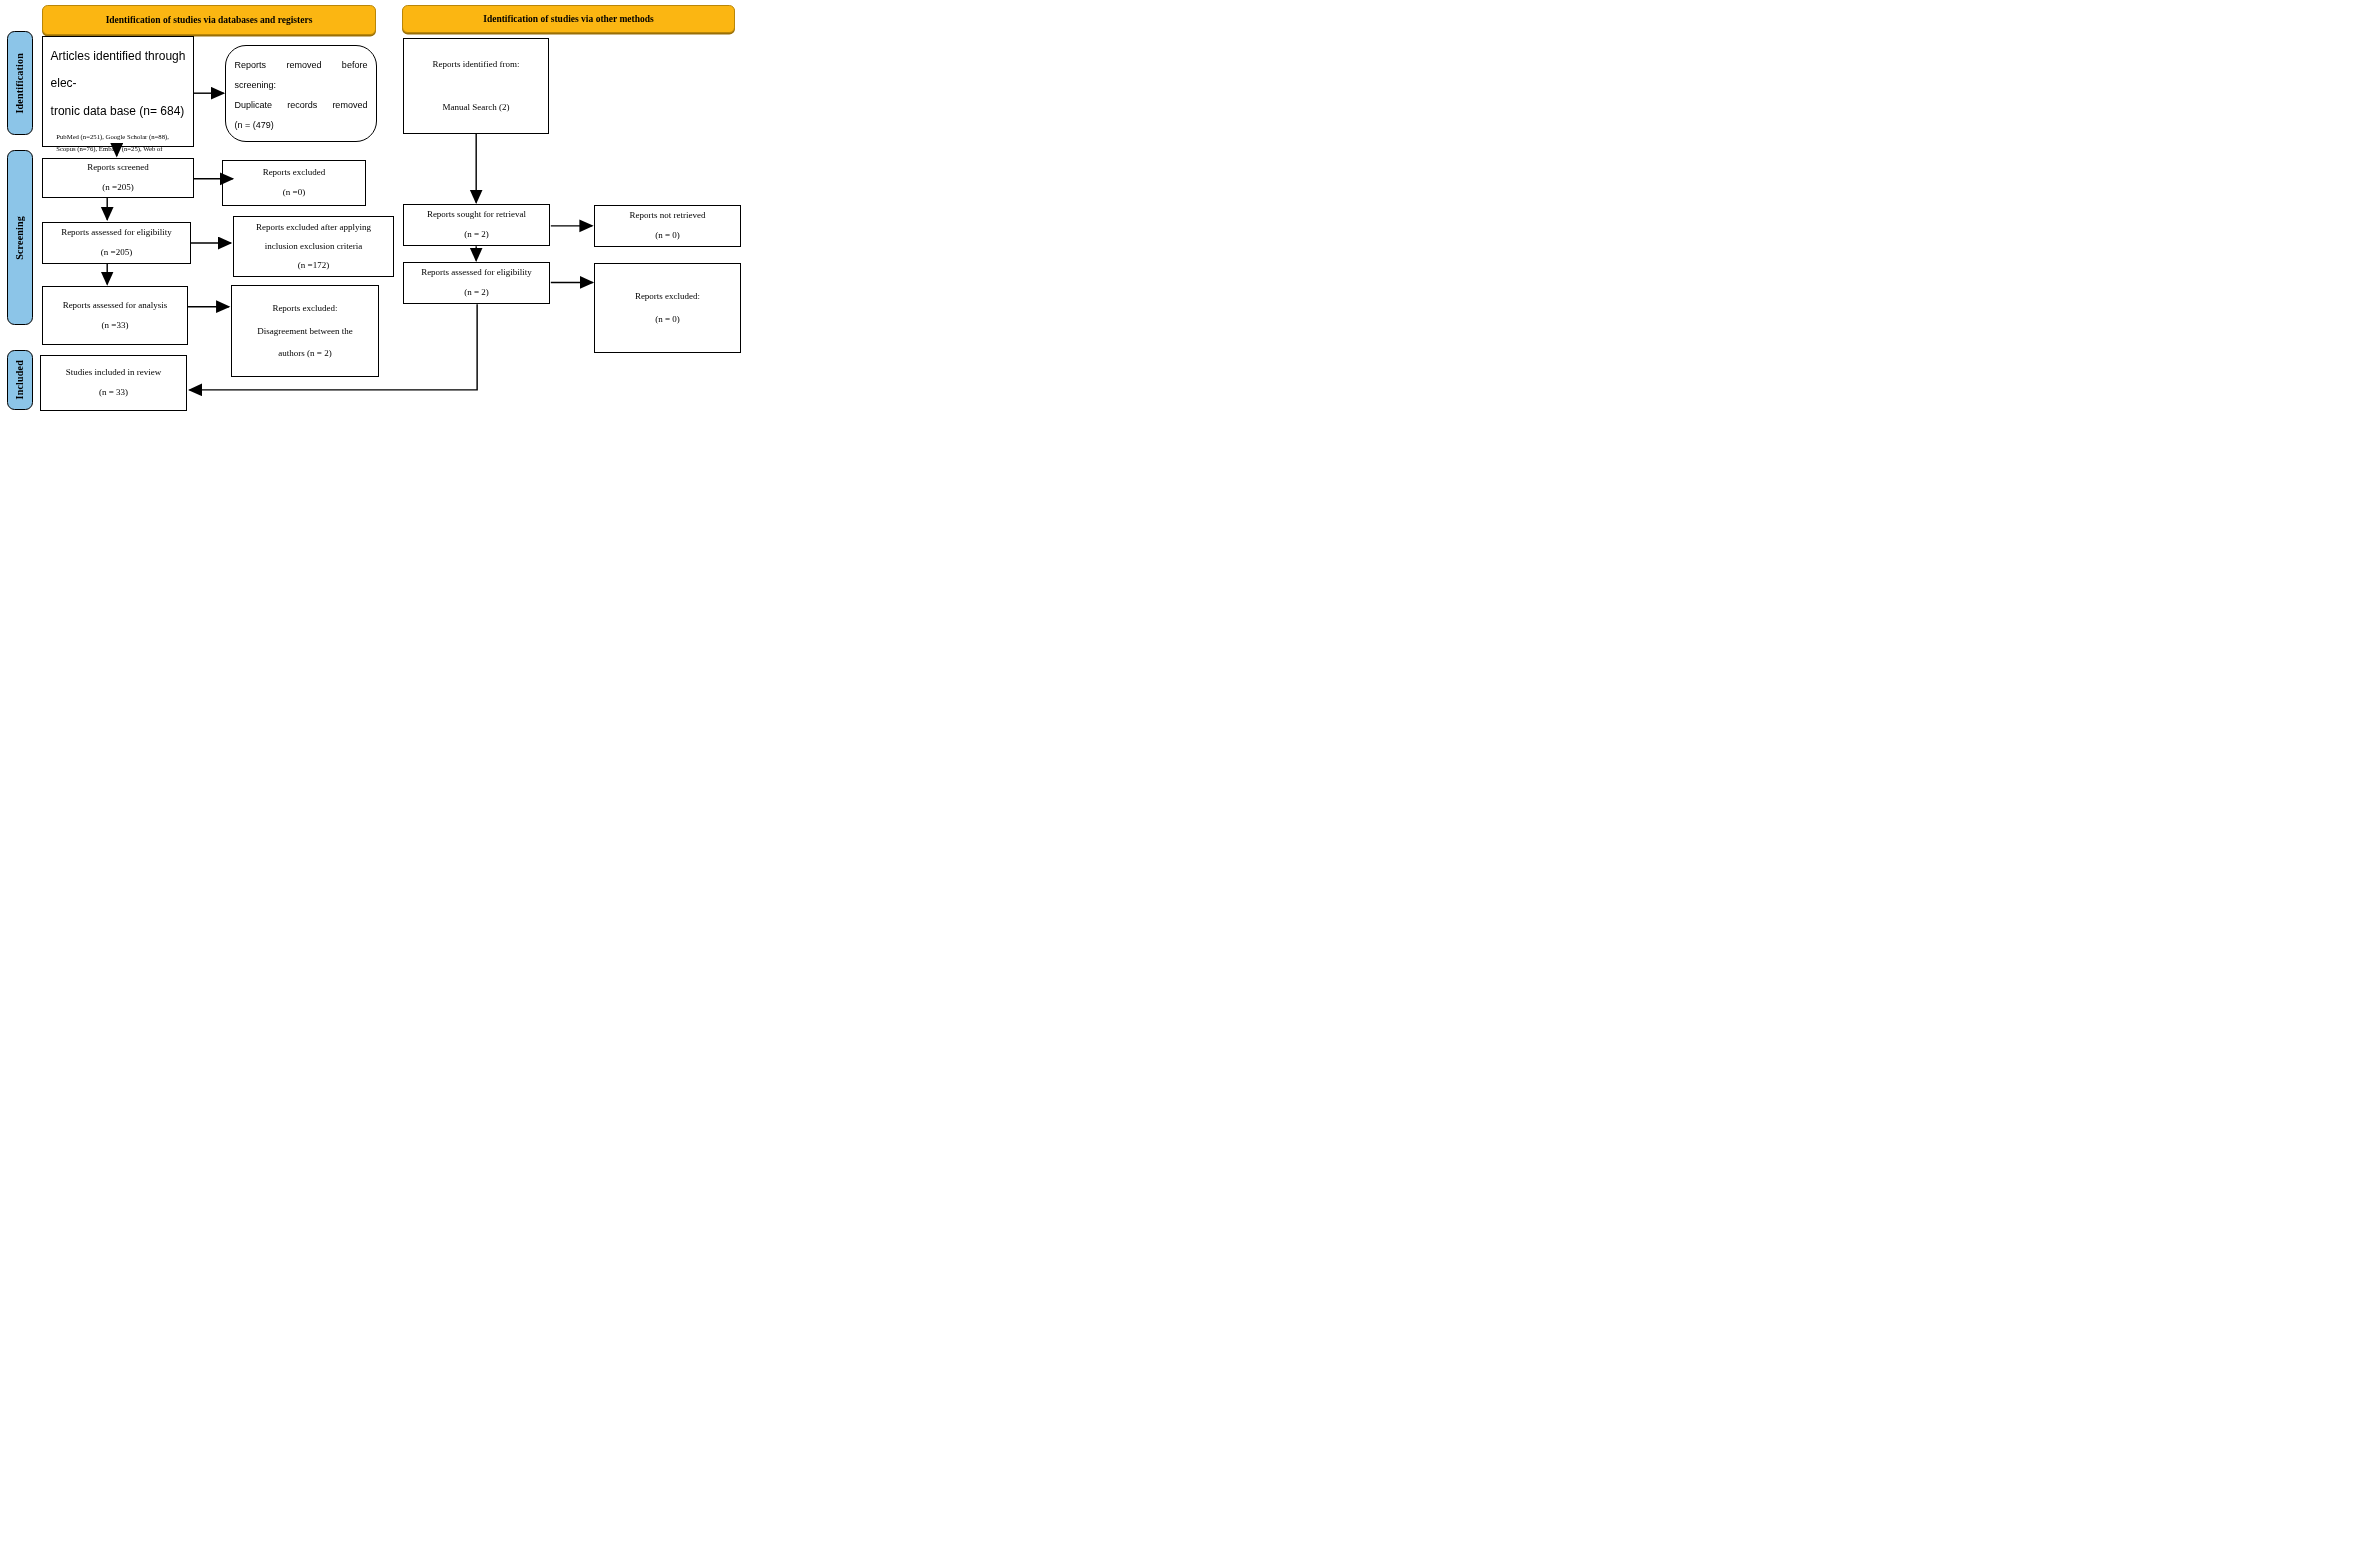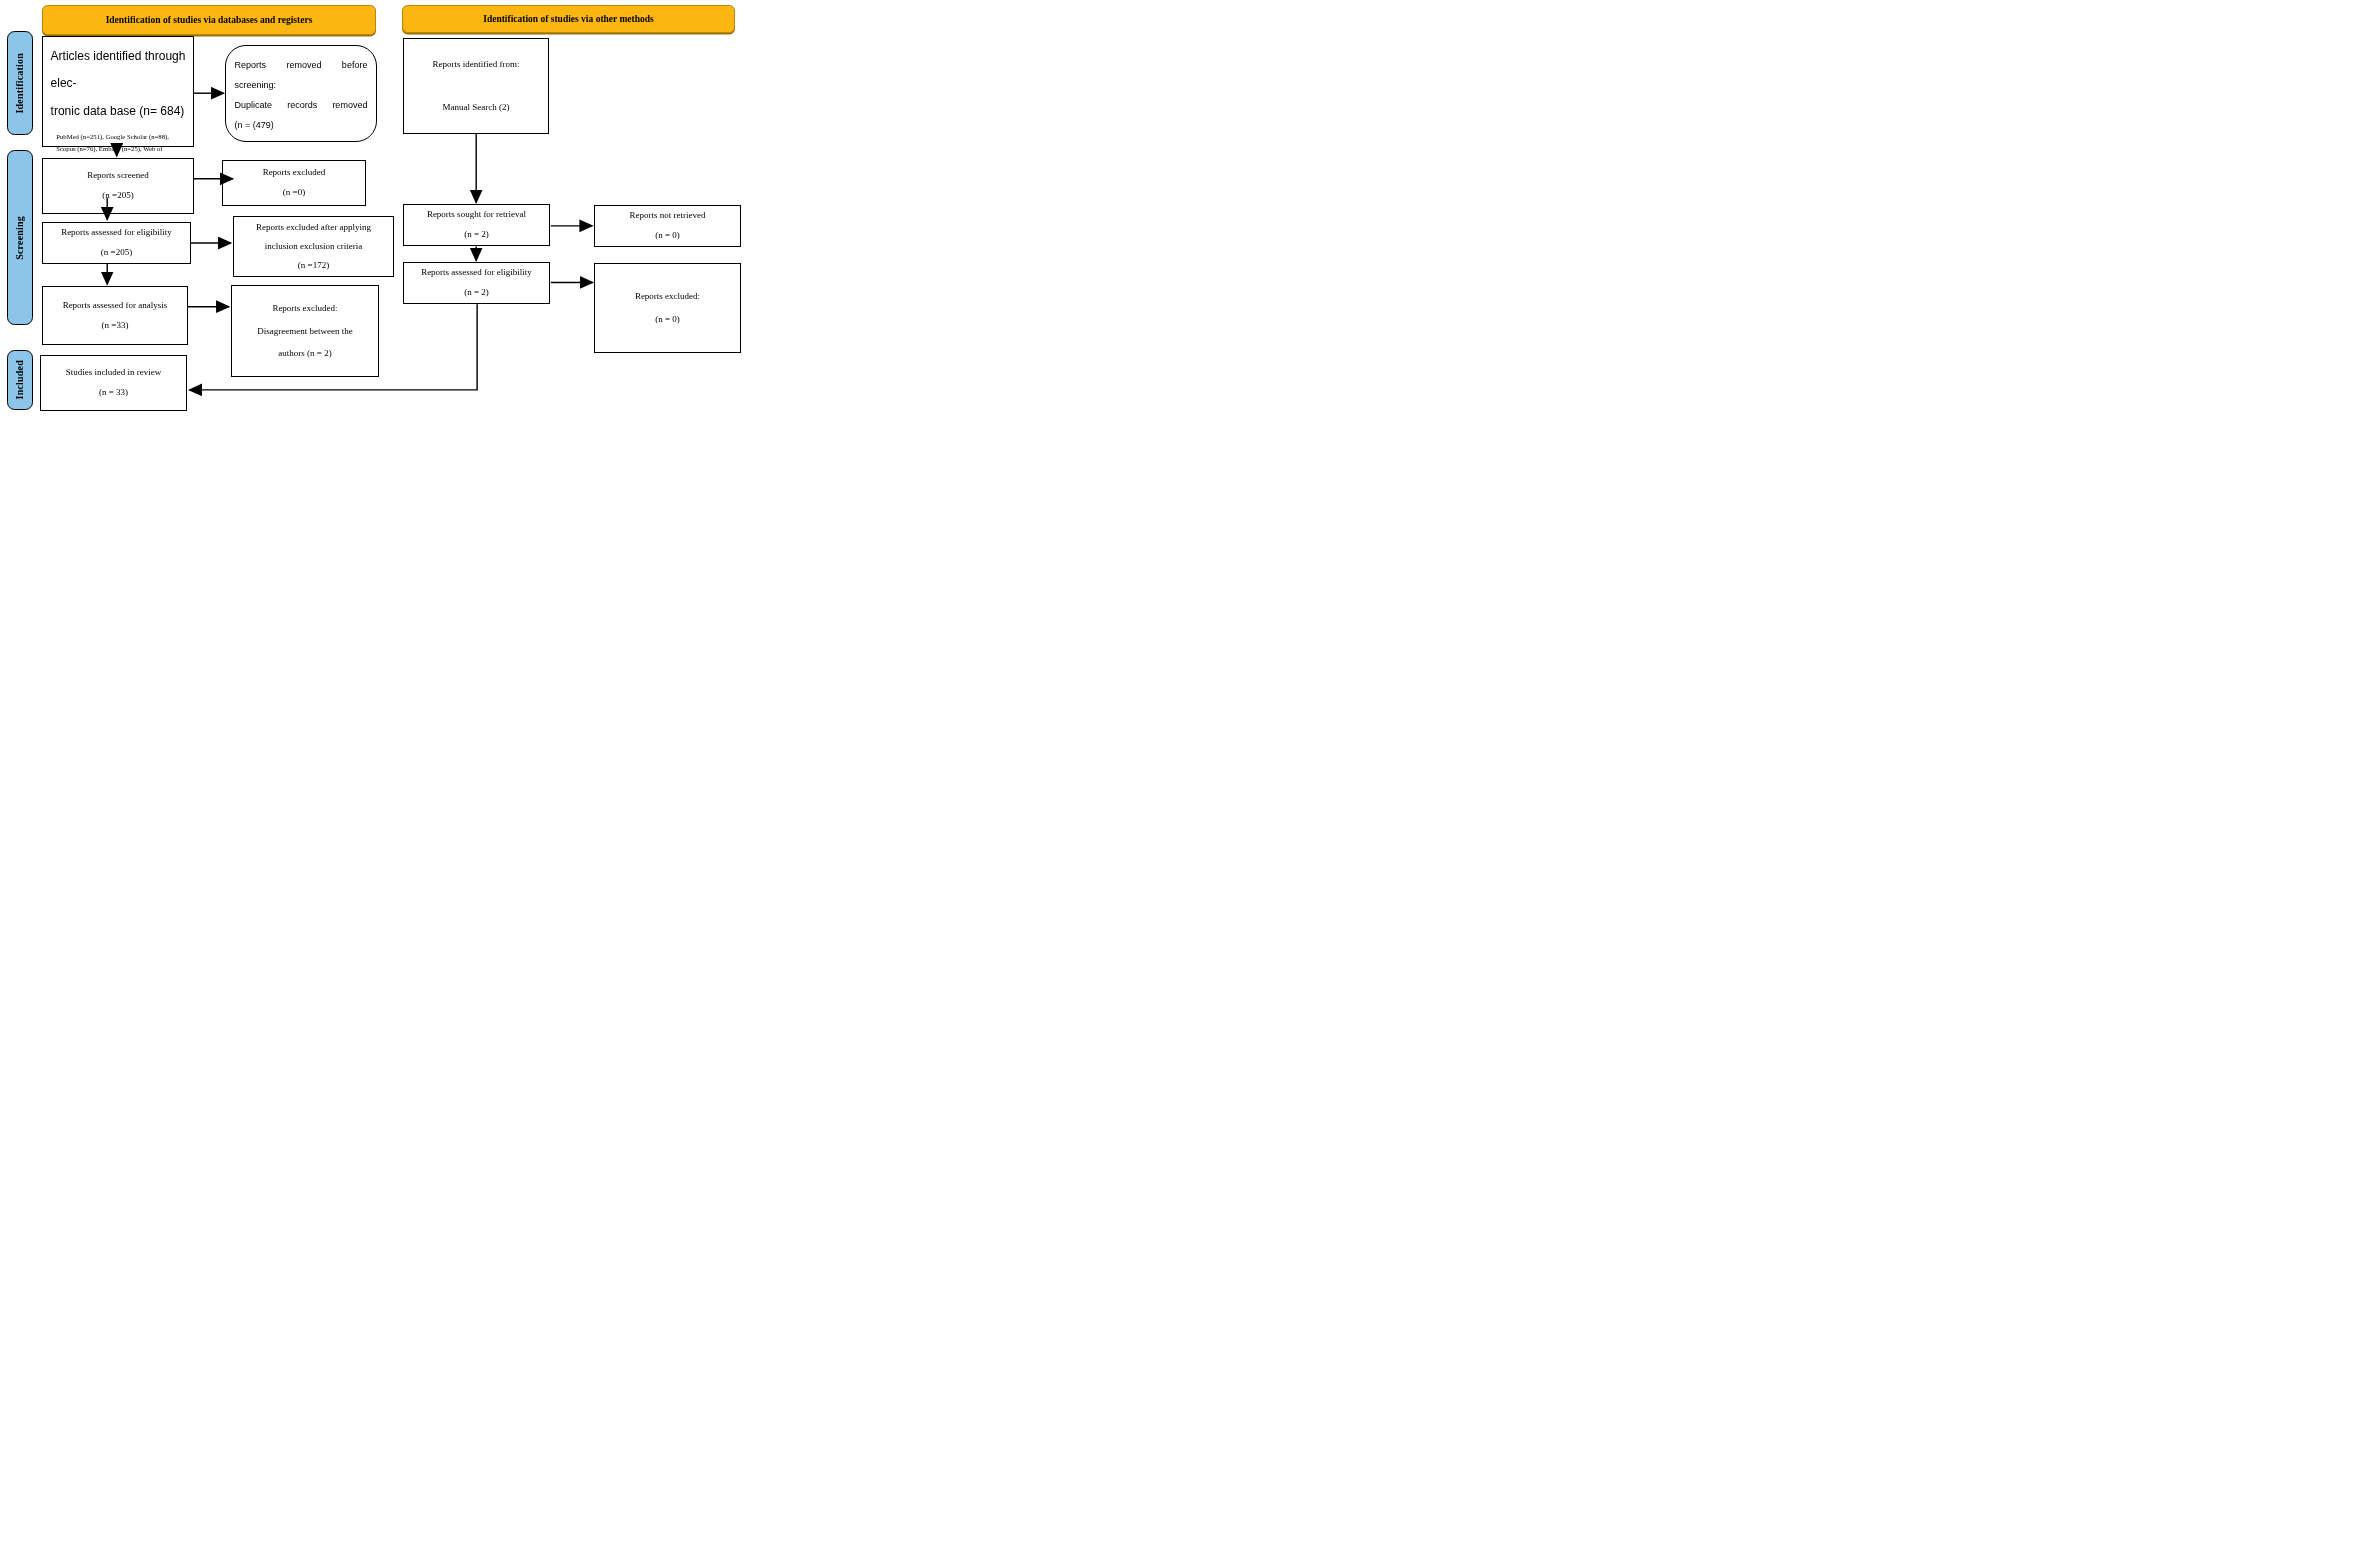--- a/index.html
+++ b/index.html
@@ -57,21 +57,21 @@
 <div class="banner" style="left:402px;top:4.8px;width:333px;height:28.5px;padding:12px 19px;">
   <span>Identification of studies via other methods</span>
 </div>
 
 <div class="box sans" id="box-articles" style="left:42px;top:36px;width:152px;height:111px;">
   <div class="main jline">Articles identified through elec-</div>
   <div class="main">tronic data base (n= 684)</div>
   <div class="sources">PubMed (n=251), Google Scholar (n=88), Scopus (n=76), Embase (n=25), Web of Science (n=231), and the Saudi Digital Library (n=13)</div>
 </div>
 
-<div class="box center2" style="left:42px;top:158px;width:152px;height:56px;">
+<div class="box center2" style="left:42px;top:158px;width:152px;height:40px;">
   <div>Reports screened</div>
   <div>(n =205)</div>
 </div>
 
 <div class="box center2" style="left:42px;top:222px;width:149px;height:42px;">
   <div>Reports assessed for eligibility</div>
   <div>(n =205)</div>
 </div>
 
 <div class="box center2" style="left:42px;top:286px;width:146px;height:59px;">

